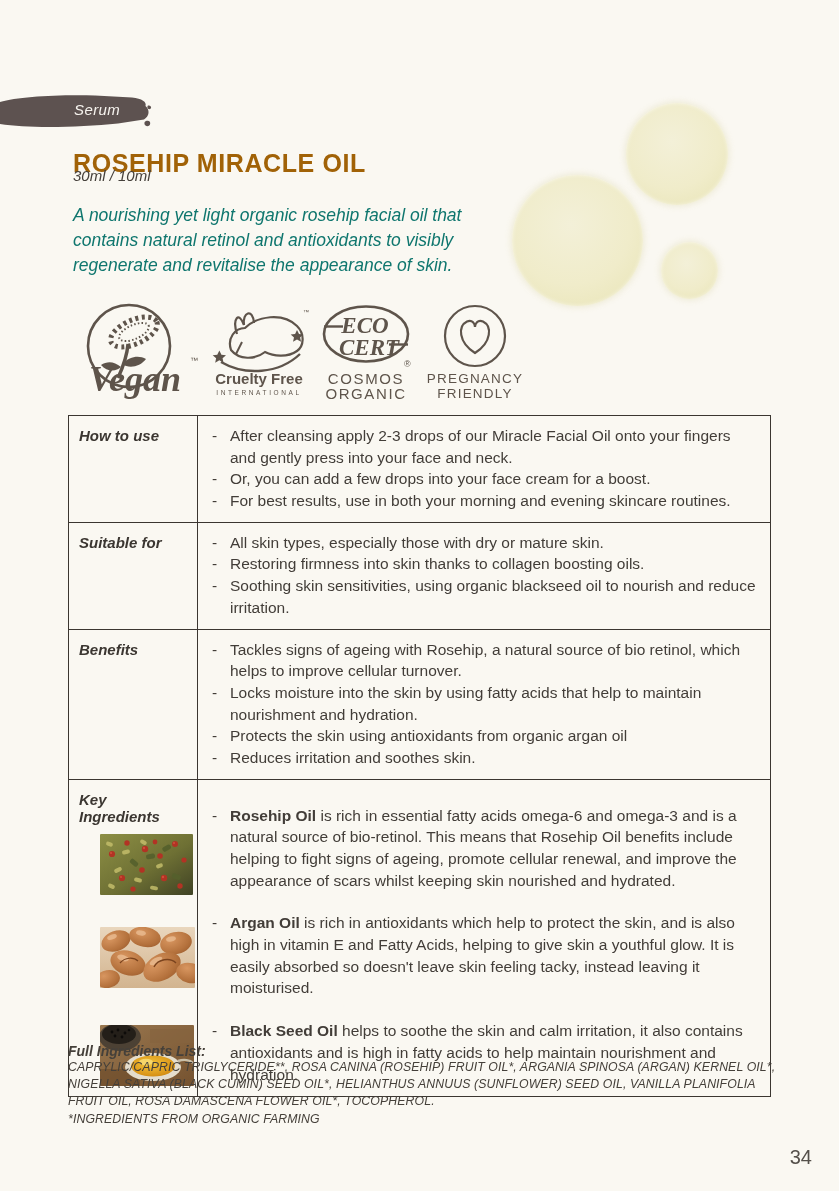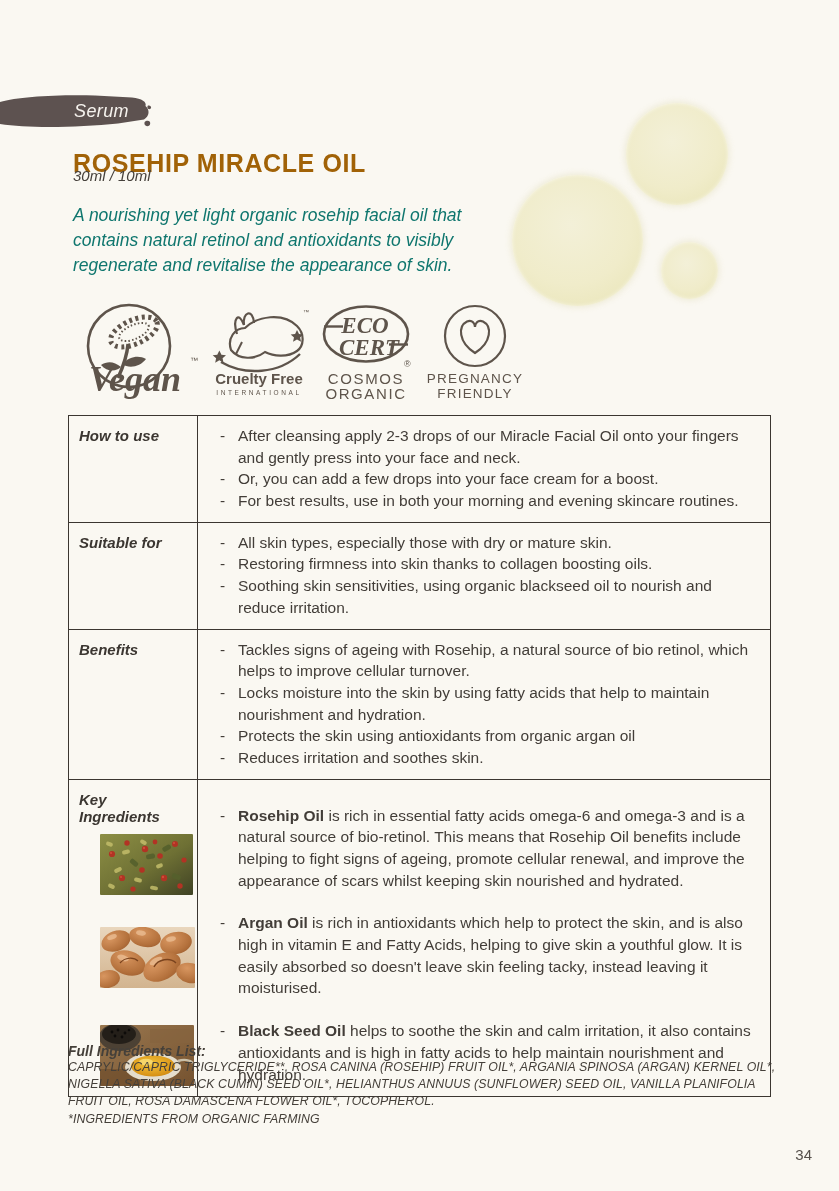--- a/index.html
+++ b/index.html
@@ -7,21 +7,21 @@
   body { font-family:"Liberation Sans", sans-serif; }
   .page {
     position:relative; width:839px; height:1191px; margin:0 auto;
     background:#faf8f2; color:#3f3a36; overflow:hidden;
   }
 
   
   .tab-wrap { position:absolute; left:0; top:93px; width:160px; height:40px; }
   .tab-label {
     position:absolute; left:74px; top:8px; color:#f6f3ee;
-    font-size:18px; font-style:italic; letter-spacing:.4px;
+    font-size:15px; font-style:italic; letter-spacing:.4px;
   }
 
   
   .title {
     position:absolute; left:73px; top:149px;
     font-size:25px; font-weight:700; letter-spacing:.6px; color:#a16207;
   }
   .sizes {
     position:absolute; left:73px; top:167px;
     font-size:15px; font-style:italic; color:#45403b;
@@ -44,21 +44,21 @@
   
   .badges { position:absolute; left:73px; top:301px; height:102px; }
   .badge { position:absolute; top:0; }
   .badge svg { display:block; }
 
   
   .info-table {
     position:absolute; left:68px; top:415px; width:703px;
     border:1.6px solid #3b3631;
   }
-  .info-row { display:flex; border-top:1.6px solid #3b3631;gap:8px; }
+  .info-row { display:flex; border-top:1.6px solid #3b3631; }
   .info-row:first-child { border-top:none; }
   .cell-label {
     width:129px; flex:0 0 129px; border-right:1.6px solid #3b3631;
     padding:11px 6px 10px 10px;
     font-size:15px; font-weight:700; font-style:italic; color:#3b3631;
   }
   .cell-content { flex:1; padding:9px 14px 10px 14px; }
   .row-howto    { min-height:90px; }
   .row-suitable { min-height:92px; }
   .row-benefits { min-height:132px; }
@@ -77,21 +77,21 @@
 
   
   .full-ingredients {
     position:absolute; left:68px; top:1043px; width:708px; color:#45403a;
   }
   .fi-heading { font-size:14px; font-weight:700; font-style:italic; margin-bottom:0; }
   .fi-body, .fi-note { font-size:12.3px; font-style:italic; line-height:1.4; letter-spacing:.1px; }
 
   .page-number {
     position:absolute; right:27px; top:1146px;
-    font-size:15px; color:#55504b;
+    font-size:20px; color:#55504b;
   }
 </style>
 </head>
 <body>
 
 <div class="page">
 
   <div class="tab-wrap">
     <svg width="160" height="40" viewBox="0 0 160 40">
       <path fill="#5d5250" d="M0 9 C18 4, 55 1.5, 95 2.5 L132 4.5 C142 5.5 147 9 145.5 13 C150 17 149.5 23 144 26.5 L118 30.5 C78 34.5 28 35.5 0 31 Z"></path>

